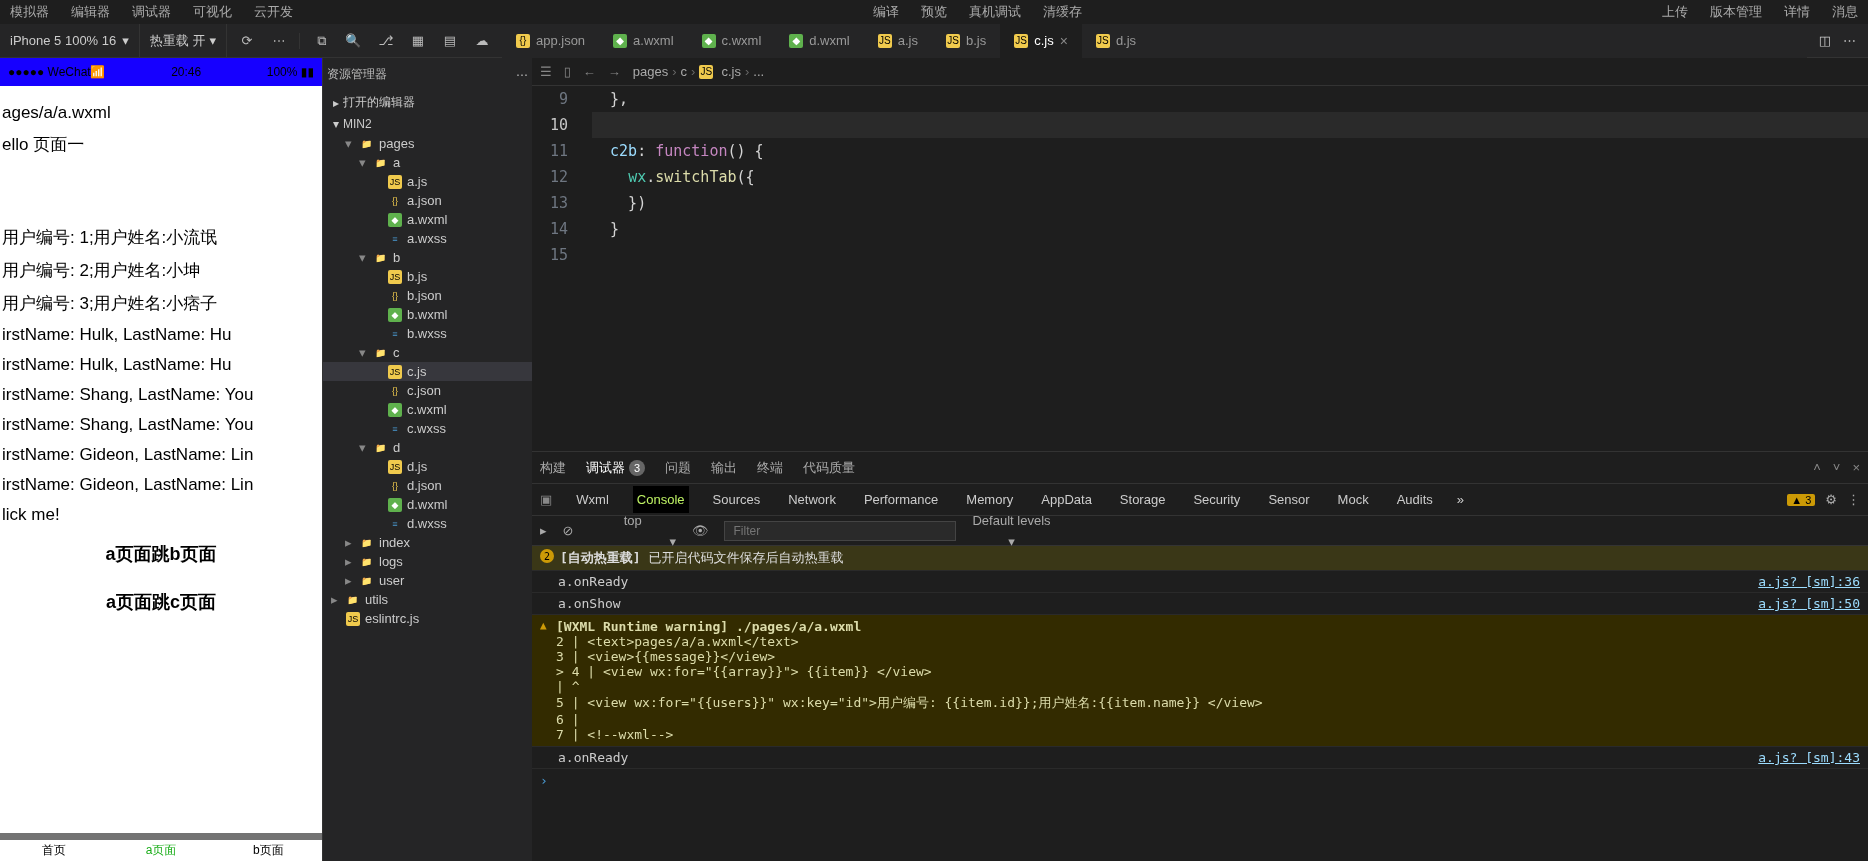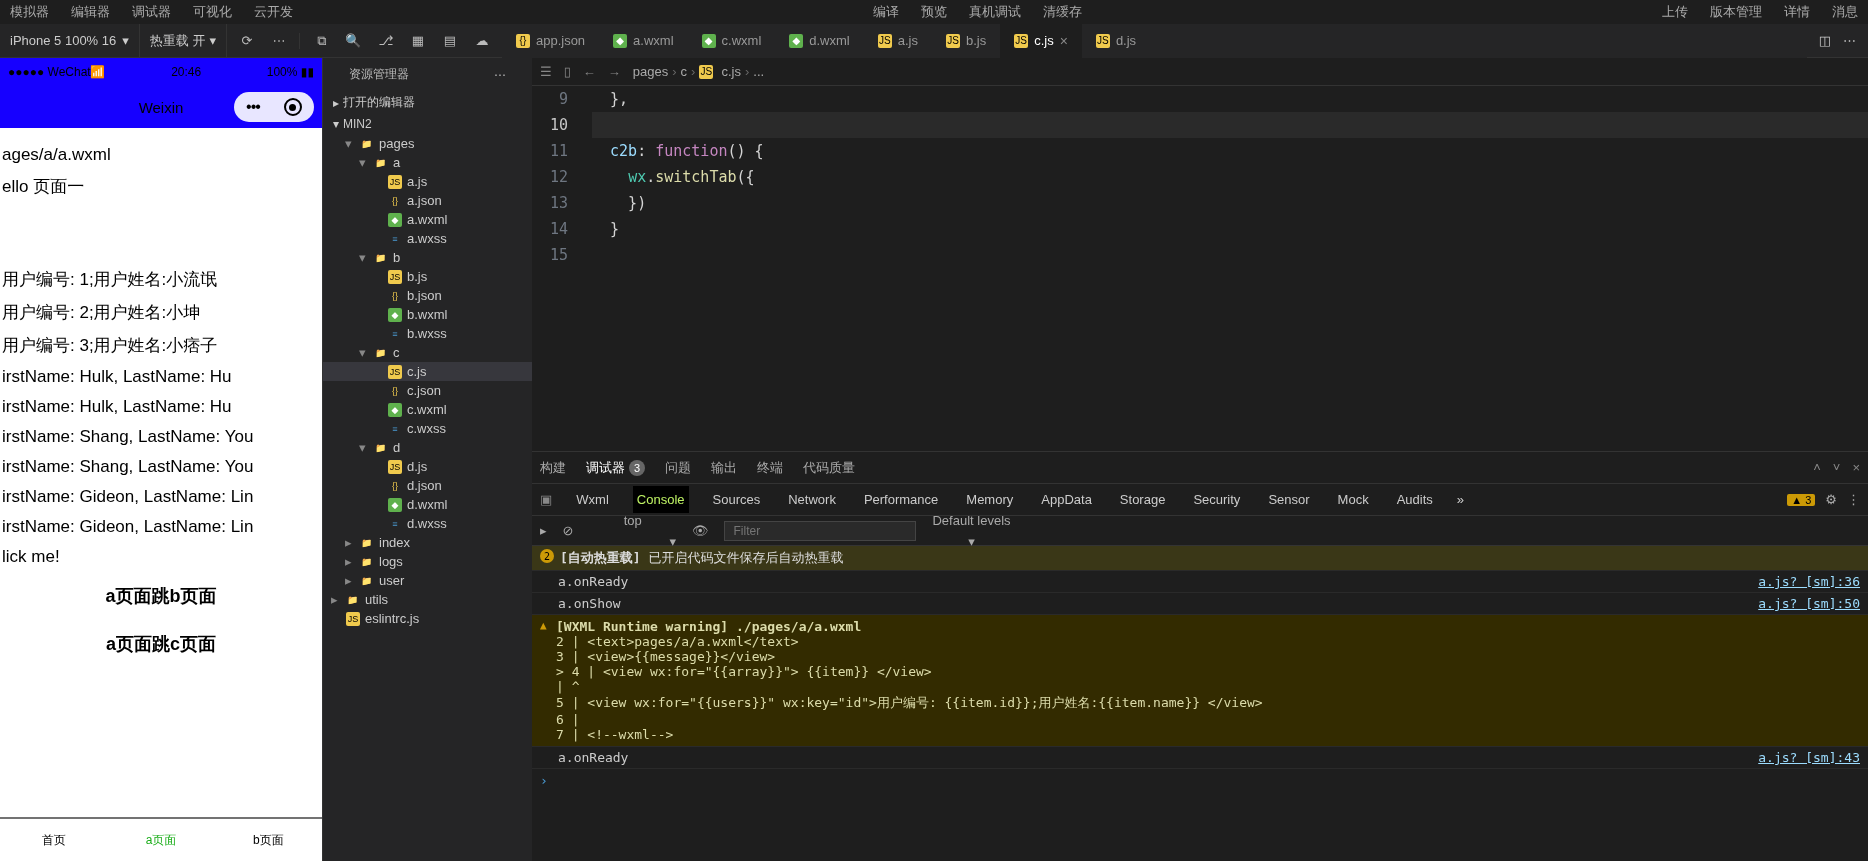--- a/index.html
+++ b/index.html
@@ -172,23 +172,23 @@
 .page-content .line { padding: 1px 2px; margin-top: 8px; }
 .nav-button {
   margin: 8px 4px;
   padding: 8px;
   text-align: center;
   font-size: 18px;
   font-weight: 600;
   color: #000;
 }
 .bottom-tabbar {
-  border-top: 2px solid #737373;
-  display: flex;
-  height: 44px;
+  border-top: 7px solid #737373;
+  display: flex;
+  height: 28px;
 }
 .bottom-tabbar .tab {
   flex: 1;
   text-align: center;
   font-size: 12px;
   display: flex;
   align-items: center;
   justify-content: center;
   color: #000;
 }
@@ -199,21 +199,21 @@
   width: 210px;
   background: #252526;
   border-left: 1px solid #333;
   display: flex;
   flex-direction: column;
 }
 .explorer-header {
   display: flex;
   align-items: center;
   justify-content: space-between;
-  padding: 8px 26px;
+  padding: 8px 4px;
   color: #bbb;
   font-size: 12px;
 }
 .explorer-section {
   padding: 3px 10px;
   color: #ccc;
   display: flex;
   align-items: center;
   gap: 4px;
   font-size: 12px;
@@ -325,21 +325,21 @@
 .devtools-tab.active { background:#000; color:#bef264; }
 .devtools-right { margin-left:auto;display:flex;gap:10px;align-items:center;color:#aaa;}
 .warn-badge { background:#cc9a06;color:#000;border-radius:2px;padding:0 4px;font-size:11px;}
 
 .console-toolbar {
   display:flex;align-items:center;height:30px;padding:0 8px;gap:16px;
   border-bottom:1px solid #333;color:#aaa;
 }
 .console-toolbar .sel { display:flex;align-items:center;gap:6px;flex-direction:column; }
 .console-toolbar .filter-input {
-  background:#2a2a2a;border:1px solid #444;color:#ccc;padding:2px 8px;width:192px;font-size:12px;
+  background:#2a2a2a;border:1px solid #444;color:#ccc;padding:2px 8px;width:232px;font-size:12px;
 }
 
 .console-body {
   flex:1;overflow:auto;font-family:Consolas,monospace;font-size:13px;
 }
 .log-line {
   display:flex;padding:3px 8px;border-bottom:1px solid #2a2a2a;
 }
 .log-line.hotreload { background:#3a3717; color:#ddd; }
 .log-line.warn-block { background:#332b00; color:#dcdcaa; display:block;padding:4px 8px 4px 24px;position:relative;}
@@ -440,27 +440,20 @@
 </div>
 
 <div class="main">
 
   <div class="simulator">
     <div class="phone-frame">
       <div class="phone-statusbar">
         <span>●●●●● WeChat📶</span>
         <span>20:46</span>
         <span>100% ▮▮</span>
-      </div>
-      <div class="phone-navbar">
-        <span>Weixin</span>
-        <div class="capsule">
-          <span class="dot1">•••</span>
-          <span class="dot2"></span>
-        </div>
       </div>
       <div class="page-content" id="page-content">
           <div class="line">ages/a/a.wxml</div>
           <div class="line">ello 页面一</div>
           <div class="line">&nbsp;</div>
           <div class="line">&nbsp;</div>
           <div class="line">用户编号: 1;用户姓名:小流氓</div>
           <div class="line">用户编号: 2;用户姓名:小坤</div>
           <div class="line">用户编号: 3;用户姓名:小痞子</div>
           <div class="line">irstName: Hulk, LastName: Hu</div>

